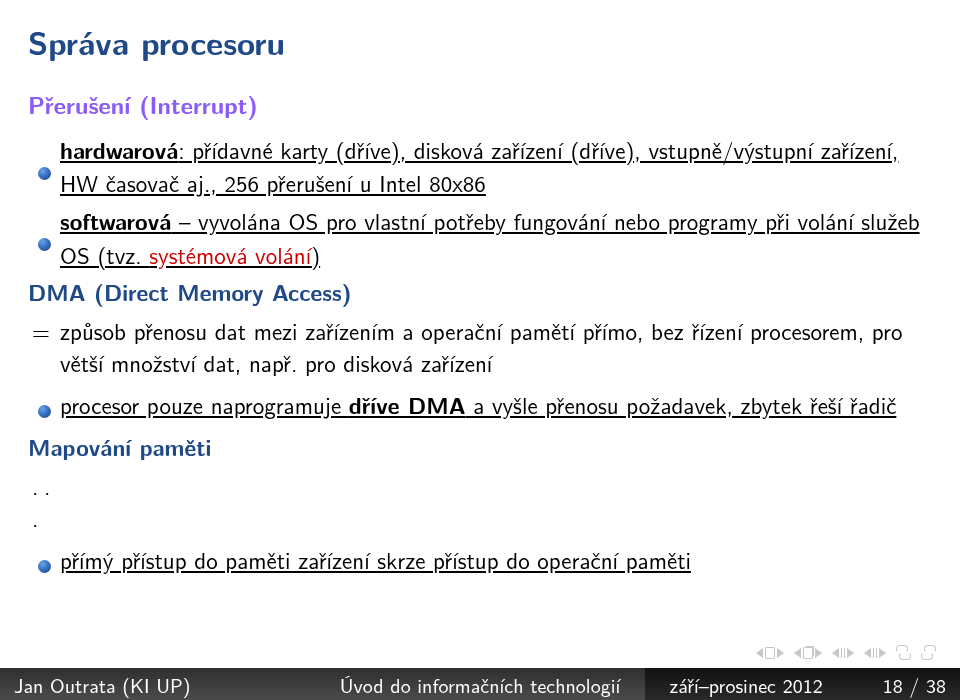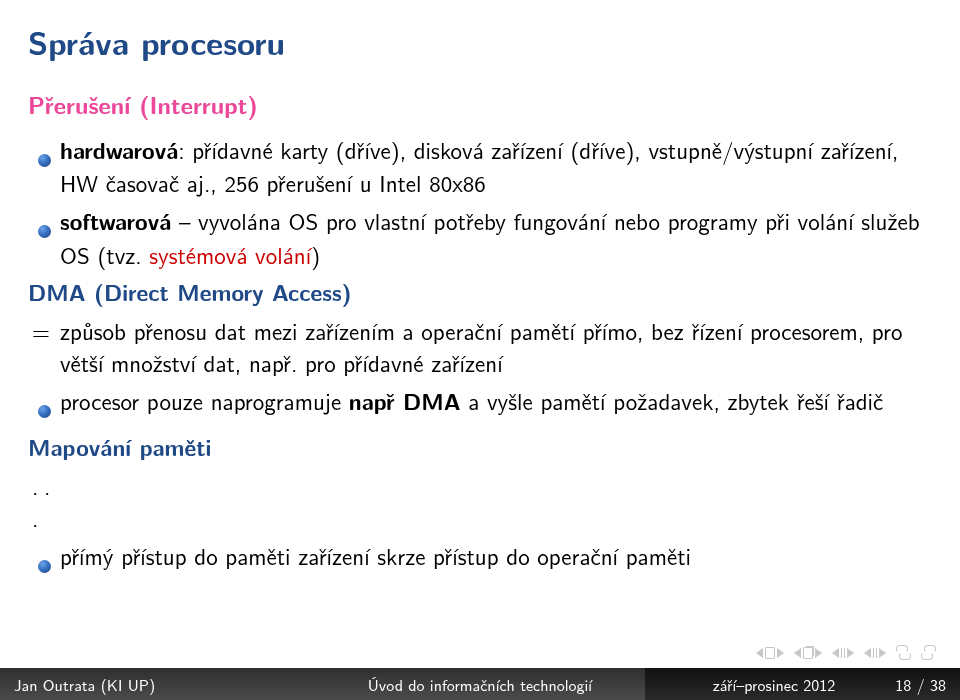--- a/index.html
+++ b/index.html
@@ -15,35 +15,36 @@
     position: relative;
     padding: 18px 28px 13px 28px;
   }
   .title {
     color: #204a87;
     font-size: 33px;
     font-weight: bold;
     margin-bottom: 22px;
   }
   .section-head {
-    color: #ec4899;
+    color: #8b5cf6;
     font-size: 24px;
     font-weight: bold;
     margin-bottom: 12px;
   }
   .content {
     font-size: 23px;
     line-height: 1.4;
     color: #000;
   }
   .block { margin-bottom: 6px; }
   .bullet-row {
     display: flex;
-    align-items: flex-start;
+    align-items: center;
     margin-bottom: 6px;
+    text-decoration: underline;
   }
   .bullet-icon {
     flex: 0 0 auto;
     width: 32px;
     margin-top: 8px;
     text-align: center;
   }
   .sphere {
     display: inline-block;
     width: 13px; height: 13px;
@@ -64,21 +65,21 @@
     width: 32px;
     font-size: 23px;
     text-align: left;
     padding-left: 4px;
   }
   .footer {
     position: absolute;
     left: 0; right: 0; bottom: 0;
     height: 32px;
     display: flex;
-    font-size: 16px;
+    font-size: 20px;
     color: #fff;
   }
   .footer-left {
     flex: 1;
     background: linear-gradient(#2f2f2f, #4b4b4b);
     display: flex; align-items: center; padding-left: 14px;
   }
   .footer-mid {
     flex: 1.1;
     background: linear-gradient(#2f2f2f, #4b4b4b);
@@ -160,27 +161,27 @@
       <span class="bullet-icon"><span class="sphere"></span></span>
       <span class="bullet-text">
         <span class="inline-bold">softwarová</span><span> – vyvolána OS pro vlastní potřeby fungování nebo programy při volání služeb OS (tvz. </span><span class="red-term">systémová volání</span><span>)</span>
       </span>
     </div>
 
     <div class="blue-bold block" style="">DMA (Direct Memory Access)</div>
 
     <div class="eq-row">
       <span class="eq-sign">=</span>
-      <span class="bullet-text">způsob přenosu dat mezi zařízením a operační pamětí přímo, bez řízení procesorem, pro větší množství dat, např. pro přídavné zařízení</span>
+      <span class="bullet-text">způsob přenosu dat mezi zařízením a operační pamětí přímo, bez řízení procesorem, pro větší množství dat, např. pro disková zařízení</span>
     </div>
 
     <div class="bullet-row">
       <span class="bullet-icon"><span class="sphere"></span></span>
       <span class="bullet-text">
-        <span>procesor pouze naprogramuje </span><span class="inline-bold">např DMA</span><span> a vyšle pamětí požadavek, zbytek řeší řadič</span>
+        <span>procesor pouze naprogramuje </span><span class="inline-bold">dříve DMA</span><span> a vyšle přenosu požadavek, zbytek řeší řadič</span>
       </span>
     </div>
 
     <div class="blue-bold block" style="margin-top:0;">Mapování paměti</div>
 
     <div class="eq-row">
       <span class="eq-sign" style="letter-spacing:-1px;">. . .</span>
     </div>
 
     <div class="bullet-row">

